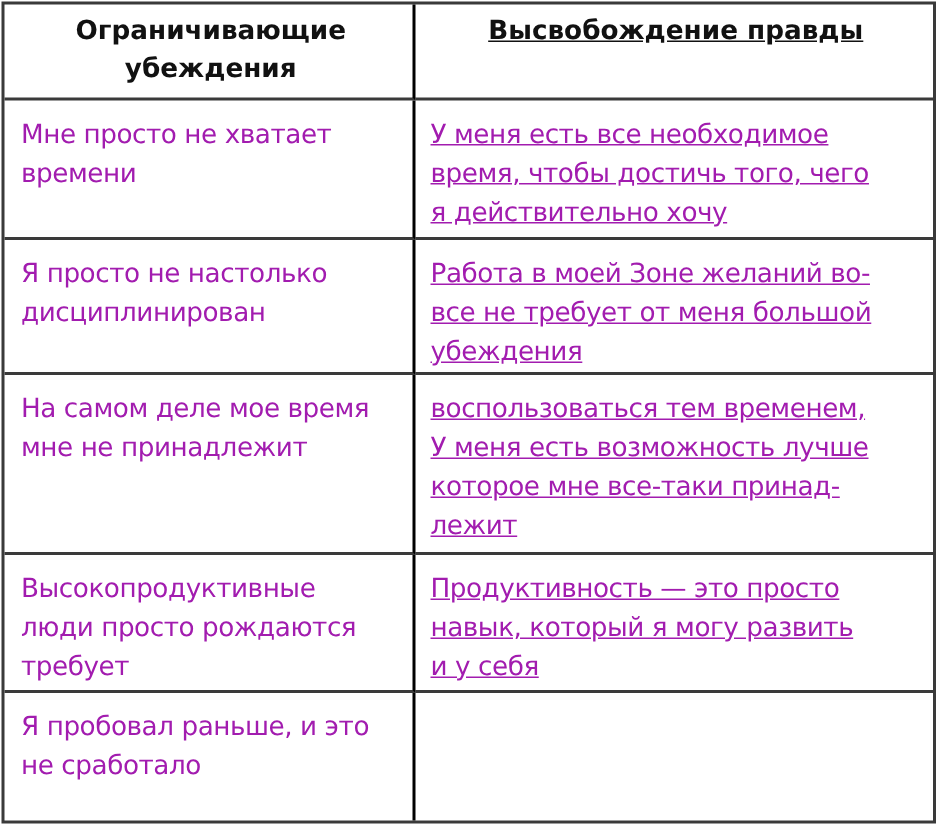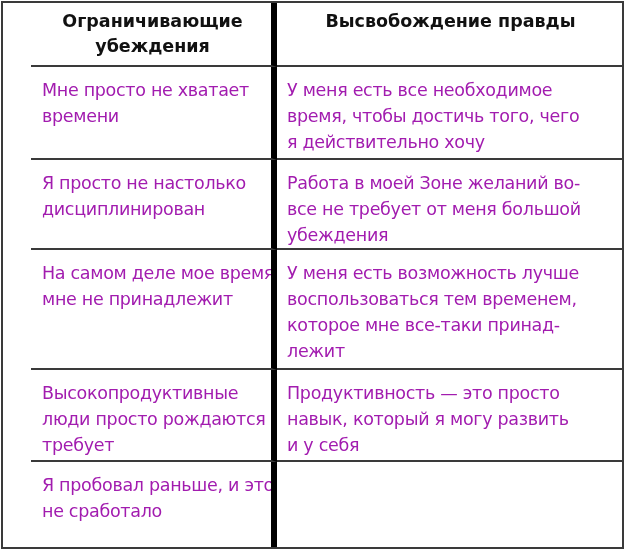--- a/index.html
+++ b/index.html
@@ -26,26 +26,26 @@
       display: grid;
       grid-template-columns: 274px 1fr;
       grid-template-rows: 64px 93px 90px 120px 92px 1fr;
     }
     .cell {
       box-sizing: border-box;
       border-bottom: 2px solid #3a3a3a;
       overflow: hidden;
     }
     .cell.left {
-      border-right: 6px solid #000000;
+      border-right: 2px solid #000000;
       padding: 10px 8px 0 11px;
-      margin-left: 28px;
     }
     .cell.right {
       padding: 10px 8px 0 10px;
+      text-decoration: underline;
     }
     .row-last .cell, .cell.last {
       border-bottom: none;
     }
     .head {
       font-weight: bold;
       font-size: 17.5px;
       line-height: 25px;
       text-align: center;
       color: #111111;
@@ -93,22 +93,22 @@
     <span class="line">Работа в моей Зоне желаний во-</span>
     <span class="line">все не требует от меня большой</span>
     <span class="line">убеждения</span>
   </div>
 
   <div class="cell left body-text">
     <span class="line">На самом деле мое время</span>
     <span class="line">мне не принадлежит</span>
   </div>
   <div class="cell right body-text">
+    <span class="line">воспользоваться тем временем,</span>
     <span class="line">У меня есть возможность лучше</span>
-    <span class="line">воспользоваться тем временем,</span>
     <span class="line">которое мне все-таки принад-</span>
     <span class="line">лежит</span>
   </div>
 
   <div class="cell left body-text">
     <span class="line">Высокопродуктивные</span>
     <span class="line">люди просто рождаются</span>
     <span class="line">требует</span>
   </div>
   <div class="cell right body-text">

